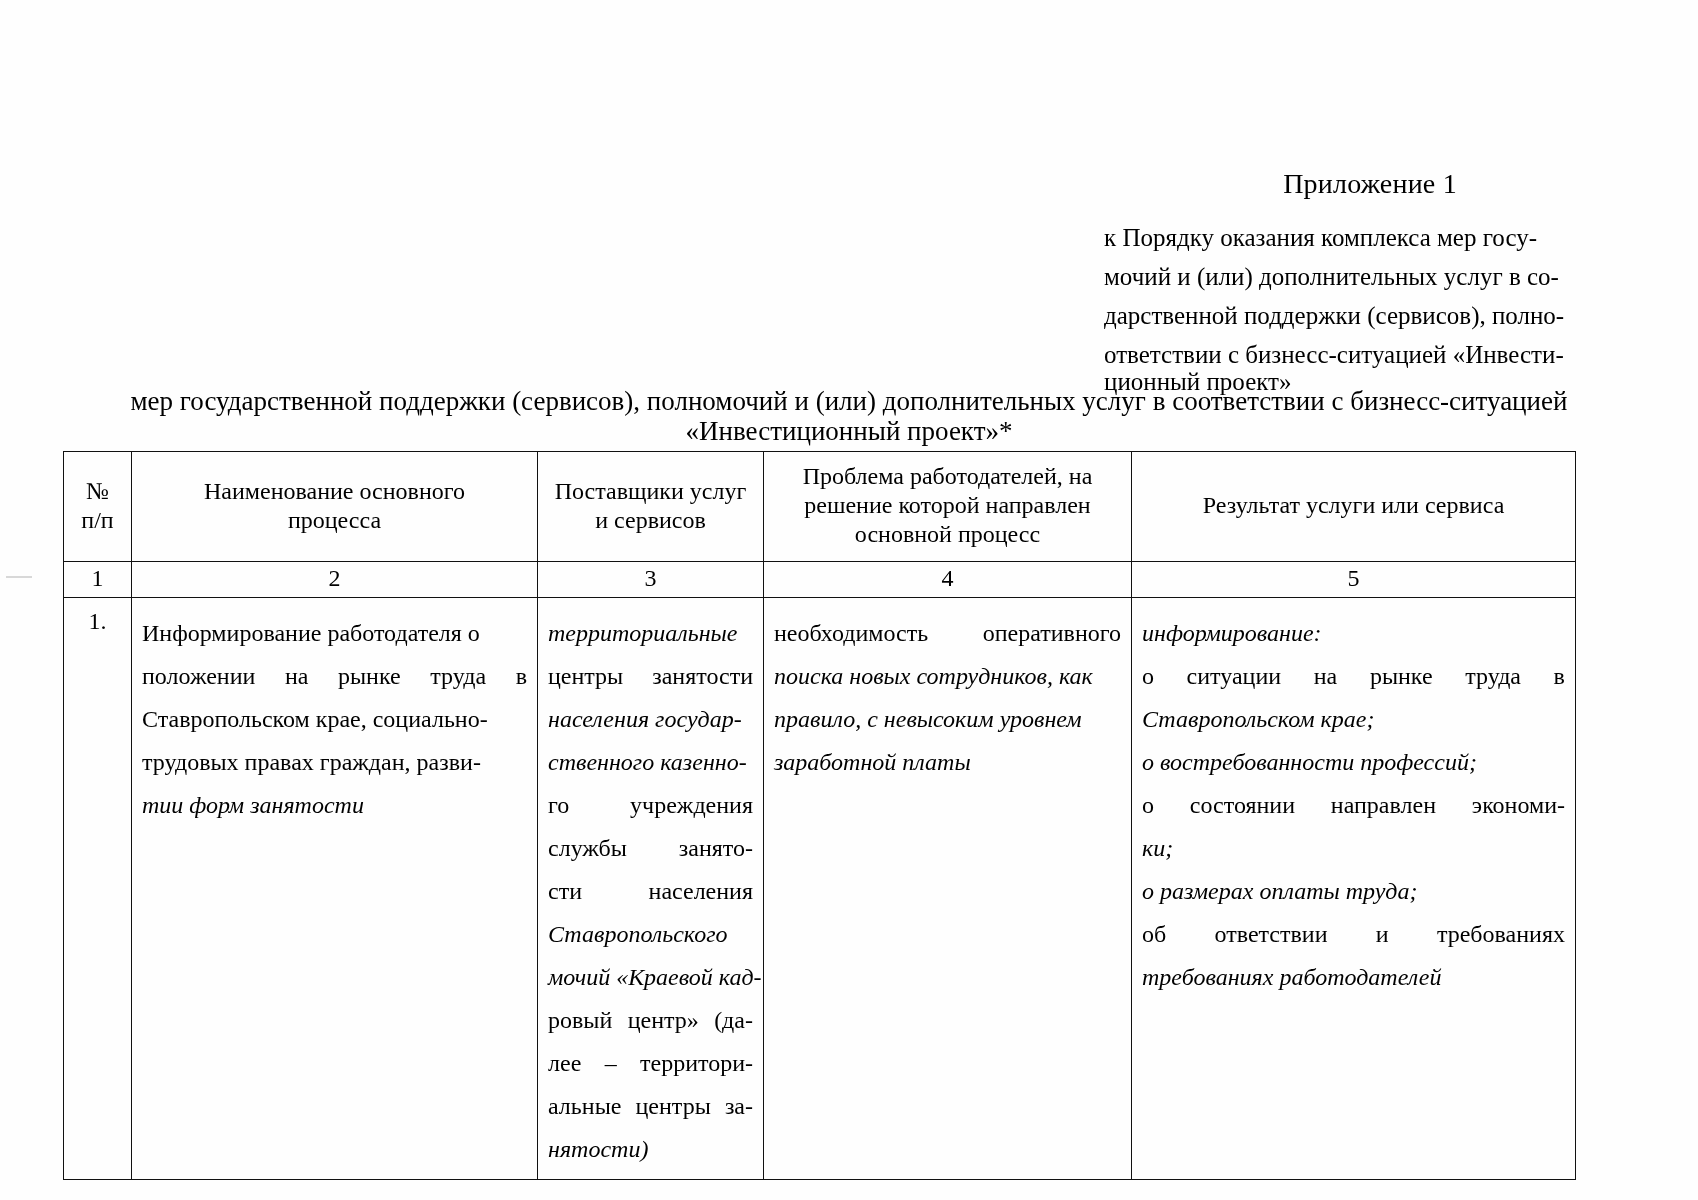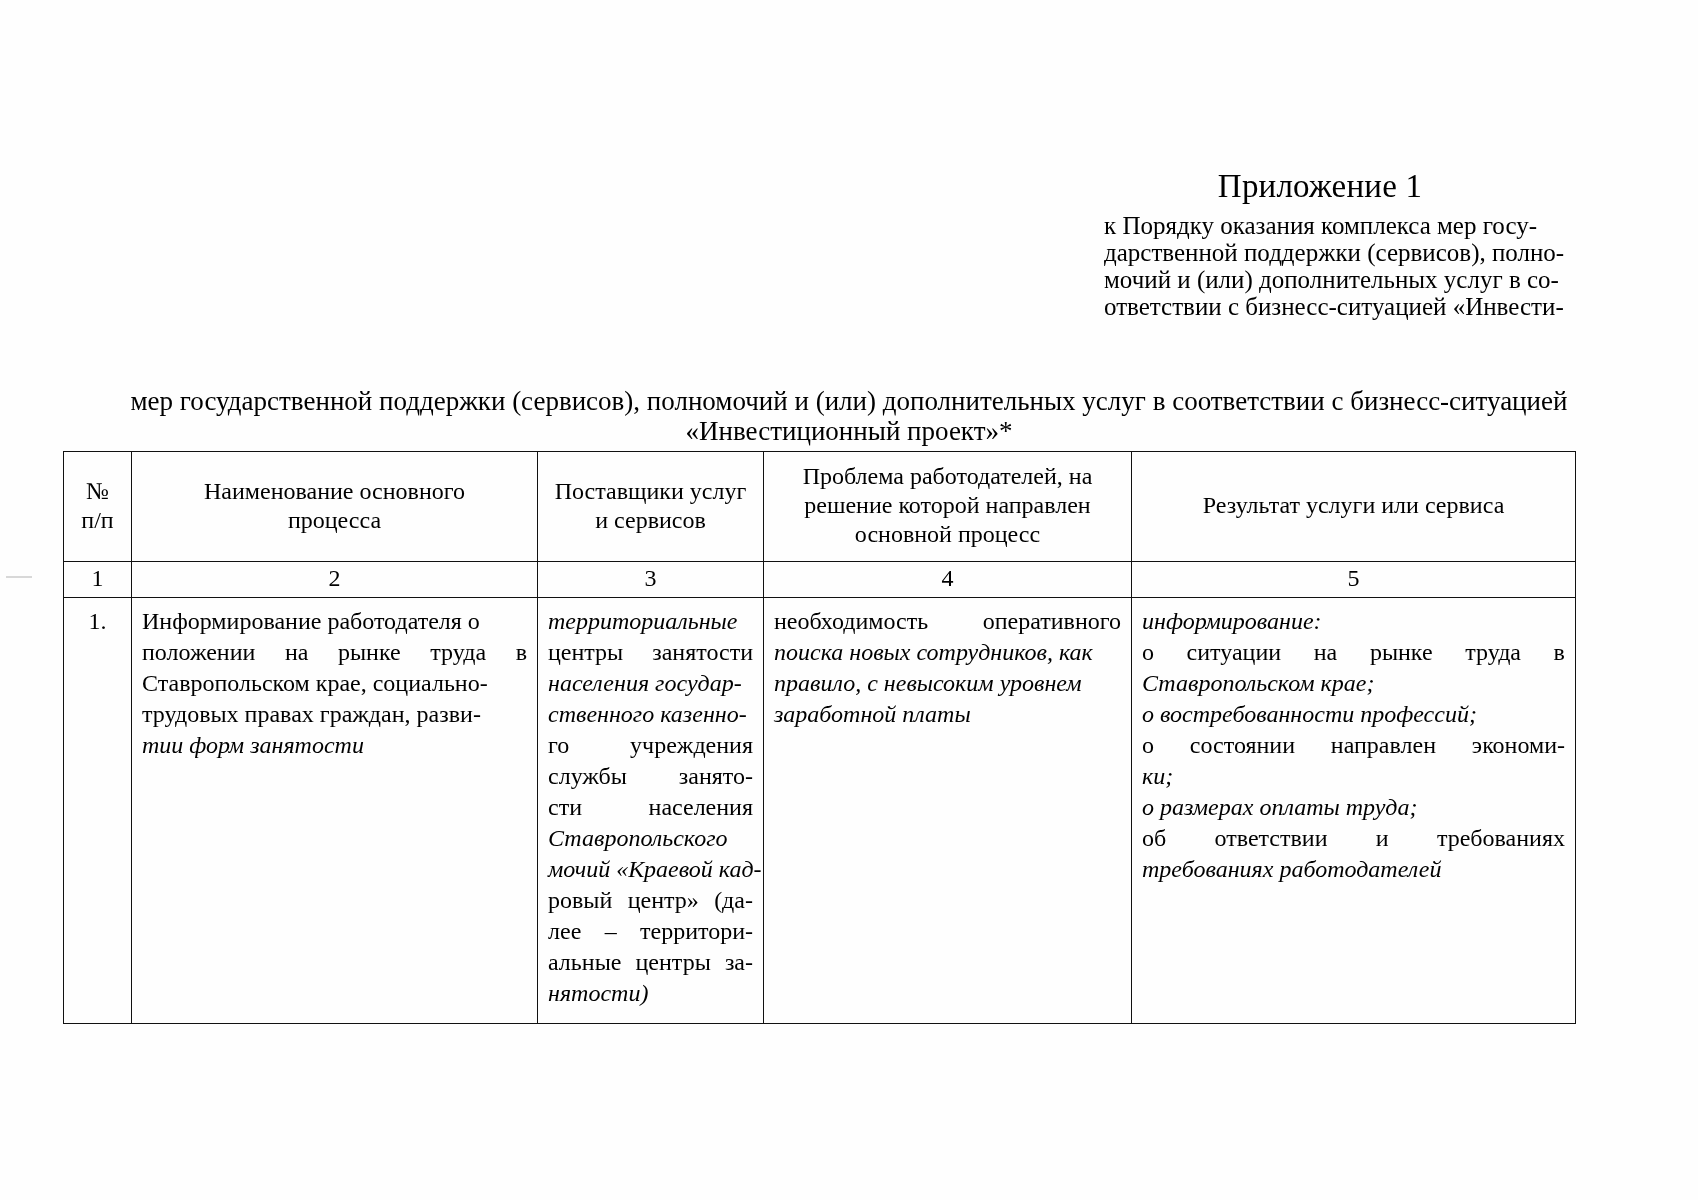--- a/index.html
+++ b/index.html
@@ -19,25 +19,25 @@
 
   .page {
     position: absolute;
     inset: 0;
     background: #fefefe;
   }
 
   
   .appendix-no {
     position: absolute;
-    left: 1060px;
+    left: 1110px;
     top: 168px;
     width: 520px;
     text-align: center;
-    font-size: 33px;
+    font-size: 28px;
     letter-spacing: .2px;
     font-family: Liberation Serif, serif;
   }
 
   .appendix-ref {
     position: absolute;
     left: 1104px;
     top: 212px;
     width: 524px;
     font-size: 25px;
@@ -114,20 +114,21 @@
     text-align: justify;
     text-align-last: left;
   }
   .idx { text-align: center; font-size: 24px; padding-top: 8px !important;}
 
   
   .jline {
     display: flex;
     justify-content: space-between;
     white-space: nowrap;
+    margin-top: 12px;
   }
   .jline.free { justify-content: flex-start; font-style: italic; }
 
   .faint-mark {
     position: absolute;
     left: 6px;
     top: 576px;
     width: 26px;
     height: 2px;
     background: #d8d8d8;
@@ -140,28 +141,29 @@
 
   <div class="faint-mark"></div>
 
   <div class="appendix-no">Приложение 1</div>
 
   <div class="appendix-ref">
     <div class="jline">
       <span>к Порядку оказания комплекса мер госу-</span>
     </div>
     <div class="jline">
-      <span>дарственной поддержки (сервисов), полно-</span>
+      <span>мочий и (или) дополнительных услуг в со-</span>
     </div>
     <div class="jline">
-      <span>мочий и (или) дополнительных услуг в со-</span>
+      <span>дарственной поддержки (сервисов), полно-</span>
     </div>
     <div class="jline">
       <span>ответствии с бизнесс-ситуацией «Инвести-</span>
     </div>
+    <div class="last">ционный проект»</div>
   </div>
 
 
   <div class="doc-subtitle">
     <div>мер государственной поддержки (сервисов), полномочий и (или) дополнительных услуг в соответствии с бизнесс-ситуацией</div>
     <div>«Инвестиционный проект»*</div>
   </div>
 
   <table class="tbl">
     <colgroup>

